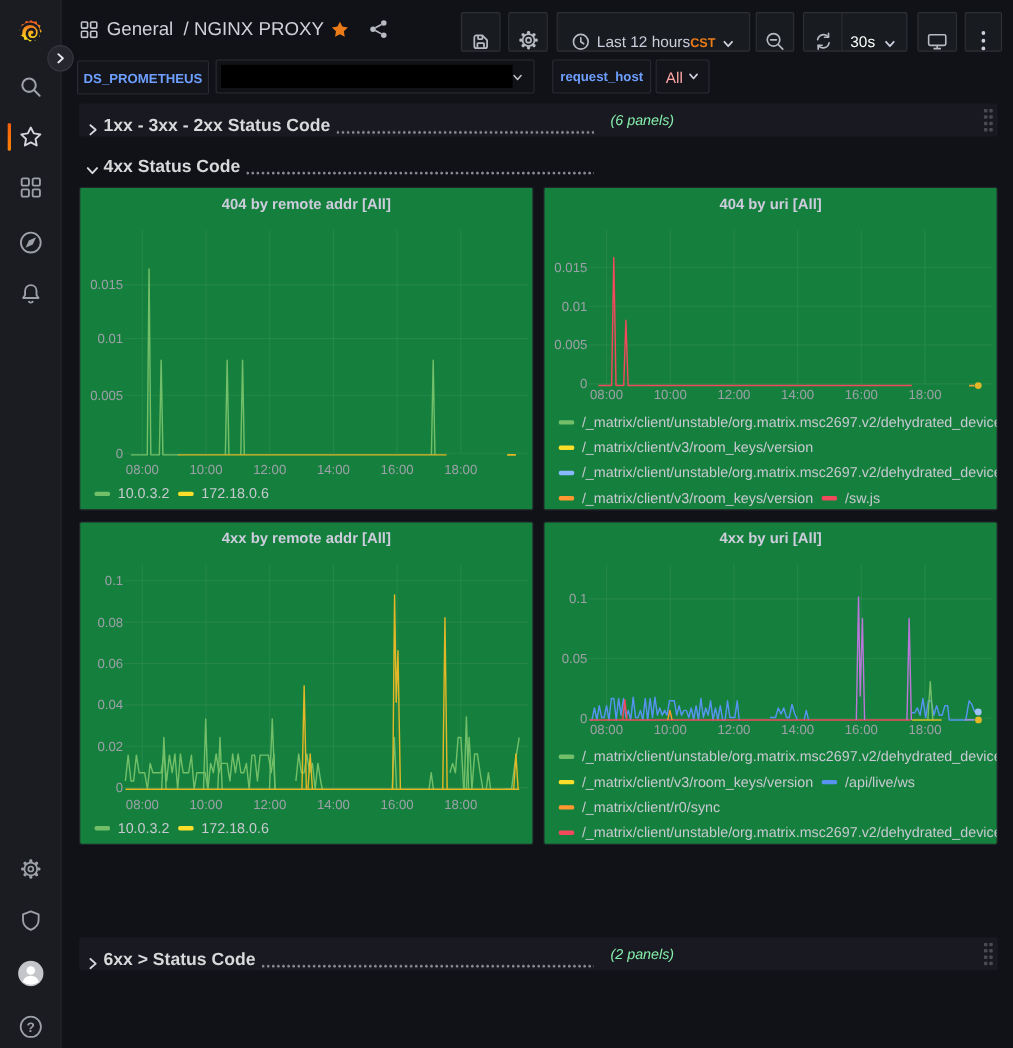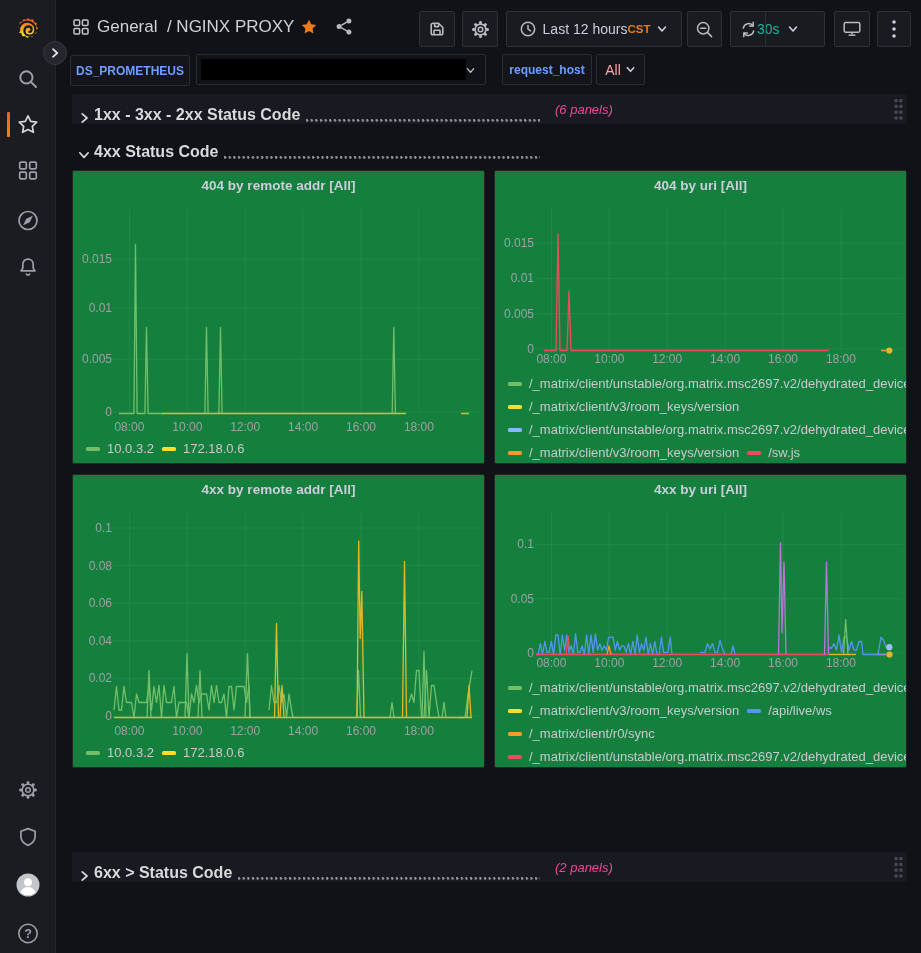--- a/index.html
+++ b/index.html
@@ -3,31 +3,31 @@
 <style>
 *{margin:0;padding:0;box-sizing:border-box}
 html,body{width:921px;height:953px;background:#111217;font-family:"Liberation Sans",sans-serif;overflow:hidden}
 #app{position:relative;width:921px;height:953px;overflow:hidden}
 
 #side{position:absolute;left:0;top:0;width:56px;height:953px;background:#1b1c22;border-right:1px solid #24252b}
 .sic{position:absolute;left:0;width:56px;display:flex;justify-content:center}
 #expand{position:absolute;left:43px;top:41px;width:24px;height:24px;border-radius:50%;background:#26272e;border:1px solid #36383f;z-index:5;display:flex;align-items:center;justify-content:center}
 
 .crumb{position:absolute;left:97px;top:17px;font-size:17px;color:#d0d1d9;white-space:nowrap}
-.btn{position:absolute;top:11px;height:36px;background:#181b1f;border:1px solid #2e3036;border-radius:2px;display:flex;align-items:center;justify-content:center;color:#ccccdc;font-size:14px}
+.btn{position:absolute;top:11px;height:36px;background:#181b1f;border:1px solid #2e3036;border-radius:2px;display:flex;align-items:flex-end;justify-content:center;color:#ccccdc;font-size:14px}
 
 .lbl{position:absolute;height:31px;background:#14151b;border:1px solid #2a2c33;border-radius:2px;display:flex;align-items:center;justify-content:center;color:#6e9fff;font-weight:700;font-size:12px}
 
 .rowh{position:absolute;left:72px;width:835px;height:30px;color:#d8d9da}
 .rowh.bar{background:#191a21;border-radius:2px}
 .rowleft{position:absolute;left:0;top:0;width:468px;height:30px;display:flex;align-items:flex-end}
 .rchev{margin-left:6px;flex:0 0 auto}
 .rtitle{font-size:16px;font-weight:700;margin-left:4px;white-space:nowrap}
 .dots{height:16px;flex:1 1 auto;margin-left:6px;background-image:radial-gradient(circle at 1.1px 12.4px,#90919a 1.1px,transparent 1.5px);background-size:4.65px 16px;background-repeat:repeat-x}
-.rcount{position:absolute;left:483px;top:8px;font-size:13px;font-style:italic;color:#ec4899;white-space:nowrap}
+.rcount{position:absolute;left:483px;top:8px;font-size:13px;font-style:italic;color:#86efac;white-space:nowrap}
 .grip{position:absolute;right:4px;top:5px}
 
 .panel{position:absolute;width:413px;height:294px;background:#15803d;border:1px solid #23252b;border-radius:2px;overflow:hidden}
 .panel svg{position:absolute;left:0;top:0}
 .ptitle{position:absolute;left:0;right:0;top:6.5px;text-align:center;font-size:13.5px;font-weight:700;color:#ccccdc;z-index:2}
 .leg1{position:absolute;left:13px;top:270px;display:flex;align-items:center;font-size:13px;color:#c7c8d1;white-space:nowrap}
 .legm{position:absolute;left:13px;top:201px;font-size:13px;color:#c7c8d1}
 .lr{height:23px;display:flex;align-items:center;white-space:nowrap}
 .sw{display:inline-block;width:14px;height:4px;border-radius:1.5px;margin-right:7px;flex:0 0 auto}
 .lt{margin-right:8px}
@@ -178,21 +178,21 @@
 <div class="btn" style="left:730px;width:95px;justify-content:flex-start;padding-left:9px">
       <div style="position:absolute;left:34px;top:0;bottom:0;width:1px;background:#2c2e34"></div>
   <svg width="17" height="17" viewBox="0 0 17 17">
     <g fill="none" stroke="#b8bac2" stroke-width="1.5" stroke-linecap="round" stroke-linejoin="round">
     <path d="M3.3,7.1 a5.5,5.5 0 0 1 9.8,-2.4"></path>
     <path d="M13.7,9.9 a5.5,5.5 0 0 1 -9.8,2.4"></path>
     <polyline points="13.2,1.3 13.2,4.9 9.6,4.9"></polyline>
     <polyline points="3.8,15.7 3.8,12.1 7.4,12.1"></polyline>
         </g>
   </svg>
-  <span style="color:#14b8a6;margin-left:0">30s</span>
+  <span style="color:#ffffff;margin-left:16px">30s</span>
   <svg width="12" height="12" viewBox="0 0 12 12" style="margin-left:7px">
         <polyline points="2.5,4 6,8 9.5,4" fill="none" stroke="#ccccdc" stroke-width="1.6" stroke-linecap="round" stroke-linejoin="round"></polyline>
       </svg>
 </div>
 <div class="btn" style="left:834px;width:36px">
   <svg width="18" height="16" viewBox="0 0 18 16">
         <g fill="none" stroke="#b8bac2" stroke-width="1.5">
   <rect x="1.2" y="1.6" width="15.6" height="9.6" rx="1.4"></rect>
           <line x1="9" y1="11.2" x2="9" y2="13.6"></line>
           <line x1="5.6" y1="14.2" x2="12.4" y2="14.2"></line>

